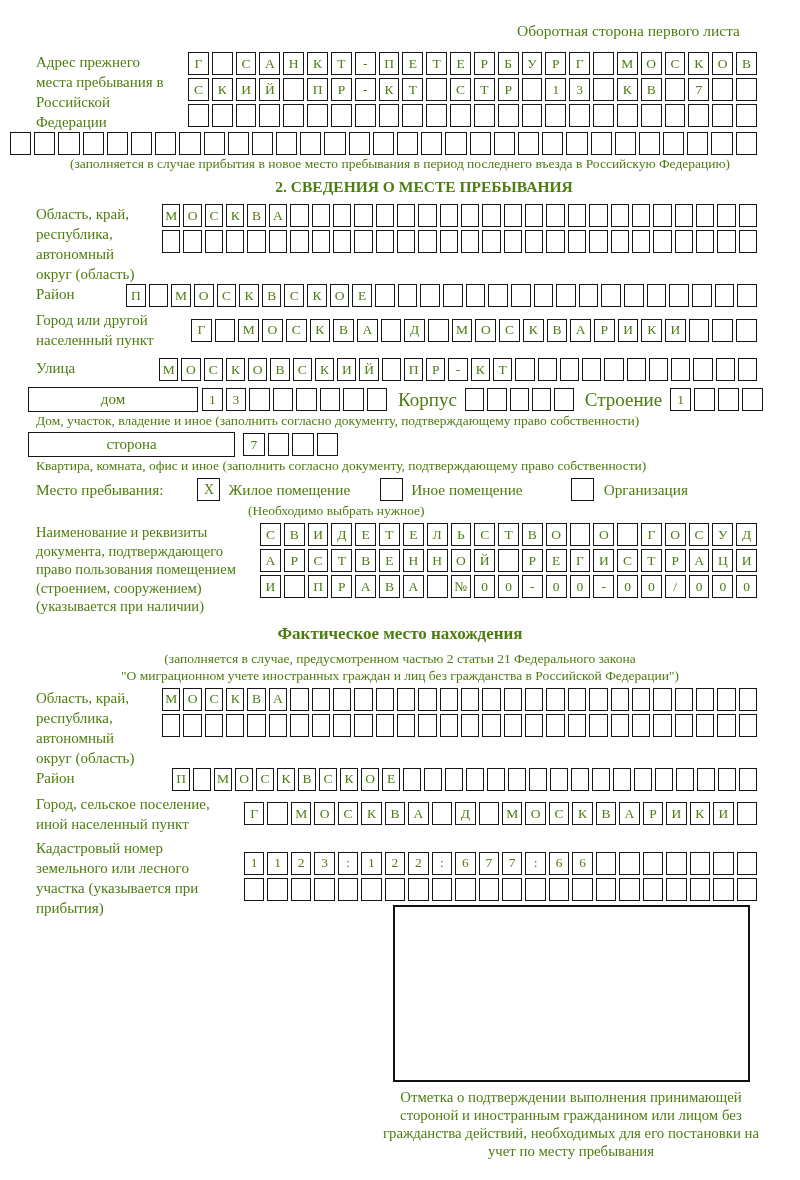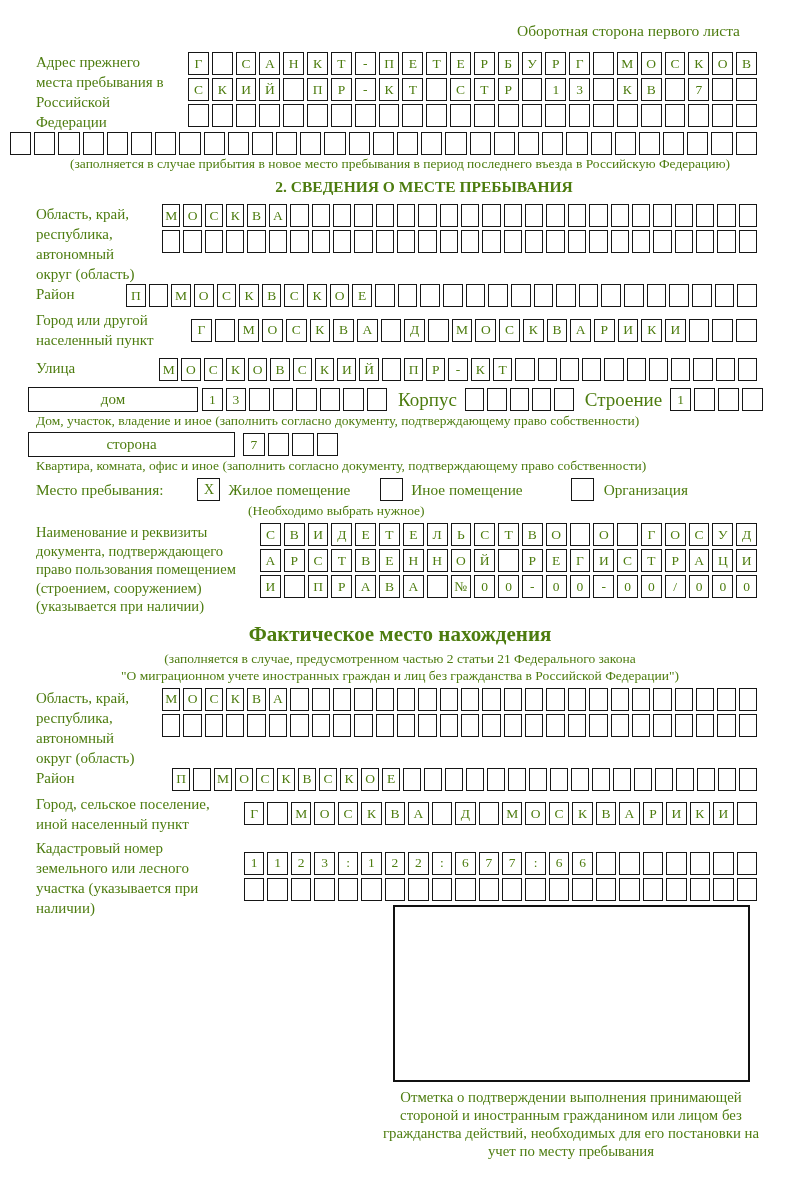--- a/index.html
+++ b/index.html
@@ -41,21 +41,21 @@
     overflow:hidden;
   }
   .fullrow{margin:0 40px 0 10px;}
   .note{font-size:13.5px;line-height:17px;}
   .center{text-align:center;}
   .h2{
     text-align:center;font-weight:bold;font-size:15.5px;
     margin:4px 0 6px 0;line-height:22px;padding-left:48px;
   }
   .h2b{
-    text-align:center;font-weight:bold;font-size:21px;
+    text-align:center;font-weight:bold;font-size:17px;
     margin:8px 0 6px 0;line-height:20px;
   }
   .hrow{display:flex;align-items:center;margin-top:3px;height:25px;}
   .labelbox{
     border:1.8px solid #161616;height:23px;
     display:flex;align-items:center;justify-content:center;
     font-size:15px;box-sizing:content-box;
   }
   .inlabel{font-size:19px;padding:0 8px;white-space:nowrap;}
   .slabel{font-size:15.3px;white-space:nowrap;}
@@ -629,21 +629,21 @@
           <span class="cell">Р</span>
           <span class="cell">И</span>
           <span class="cell">К</span>
           <span class="cell">И</span>
           <span class="cell"></span>
         </div>
     </div>
   </div>
 
   <div class="field" style="margin-top:4px">
-    <div class="flabel" style="width:196px">Кадастровый номер земельного или лесного участка (указывается при наличии)</div>
+    <div class="flabel" style="width:196px">Кадастровый номер земельного или лесного участка (указывается при прибытия)</div>
     <div class="gcol" style="padding-top:14px">
       <div class="cells">
           <span class="cell">1</span>
           <span class="cell">1</span>
           <span class="cell">2</span>
           <span class="cell">3</span>
           <span class="cell">:</span>
           <span class="cell">1</span>
           <span class="cell">2</span>
           <span class="cell">2</span>

